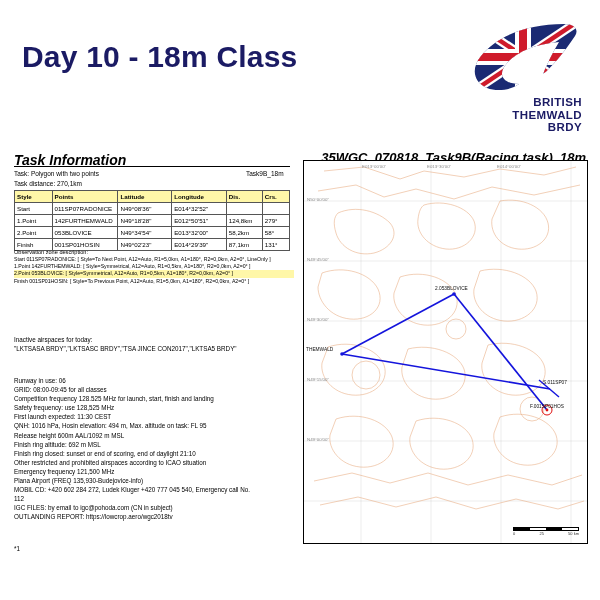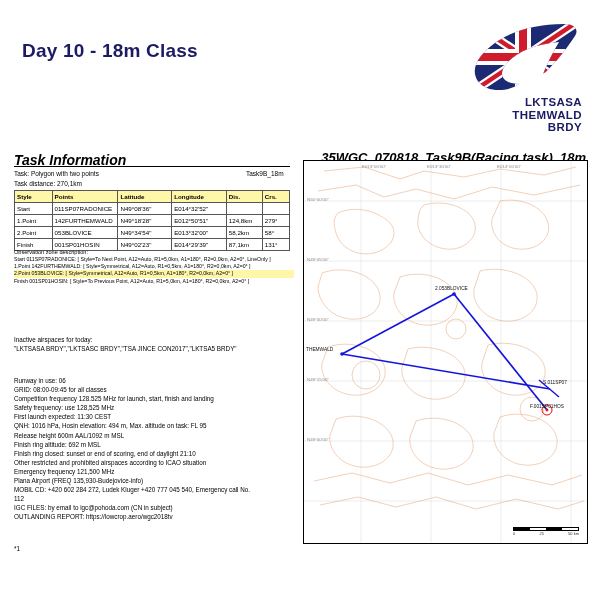--- a/index.html
+++ b/index.html
@@ -20,21 +20,21 @@
     left: 0; top: 0;
     width: 600px;
     height: 600px;
   }
 
   
   .title {
     position: absolute;
     left: 22px;
     top: 40px;
-    font-size: 19px;
+    font-size: 30px;
     font-weight: bold;
     color: #1b1b64;
     letter-spacing: 0.2px;
   }
   .logo {
     position: absolute;
     right: 18px;
     top: 22px;
     width: 115px;
     height: 110px;
@@ -235,21 +235,21 @@
             <line x1="125" y1="-10" x2="-10" y2="80"></line>
           </g>
           <rect x="0" y="27" width="115" height="16" fill="#ffffff"></rect>
           <rect x="48" y="0" width="16" height="70" fill="#ffffff"></rect>
           <rect x="0" y="31" width="115" height="8" fill="#cf1b2b"></rect>
           <rect x="52" y="0" width="8" height="70" fill="#cf1b2b"></rect>
         </g>
       </svg>
     </div>
     <div class="logo-text">
-      <div>LKTSASA</div>
+      <div>BRITISH</div>
       <div>THEMWALD</div>
       <div>BRDY</div>
     </div>
   </div>
 
   <div class="task-info-head">Task Information</div>
   <div class="rule-top"></div>
 
   <div class="task-line l1">
     <span>Task: Polygon with two points</span>

